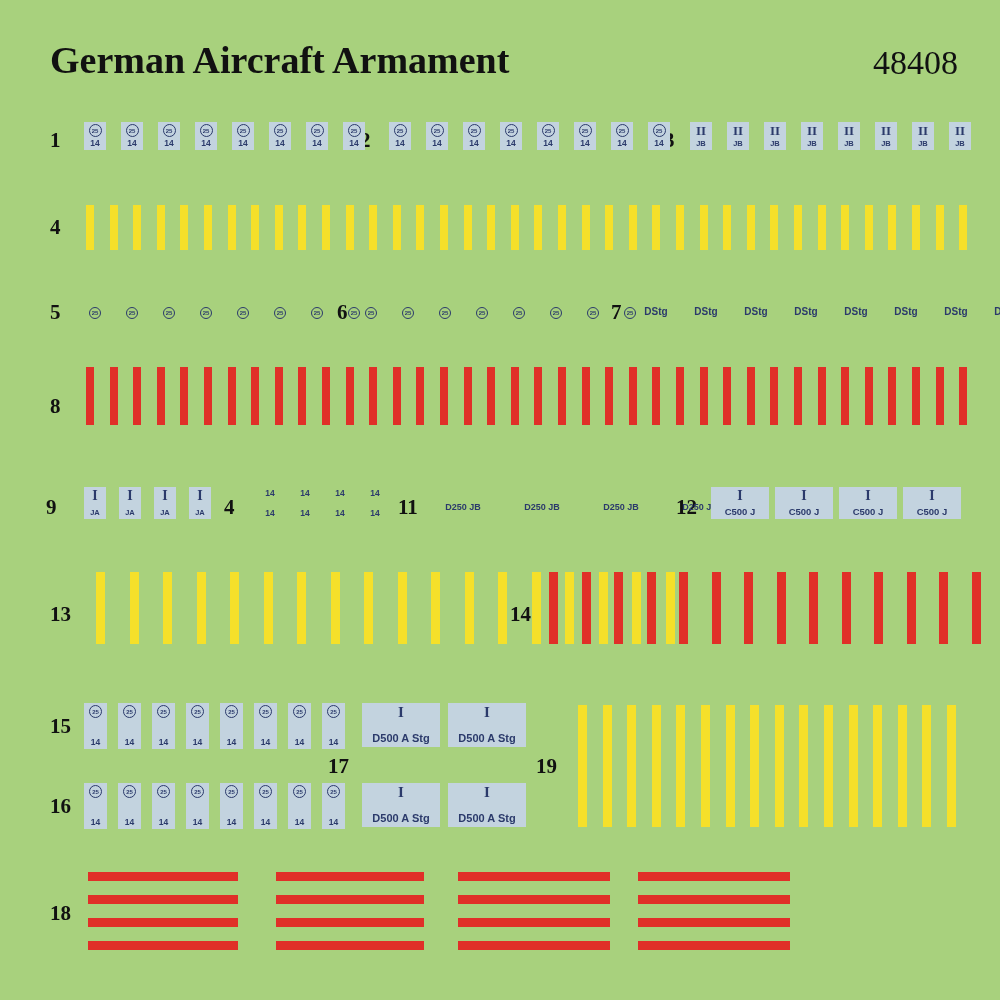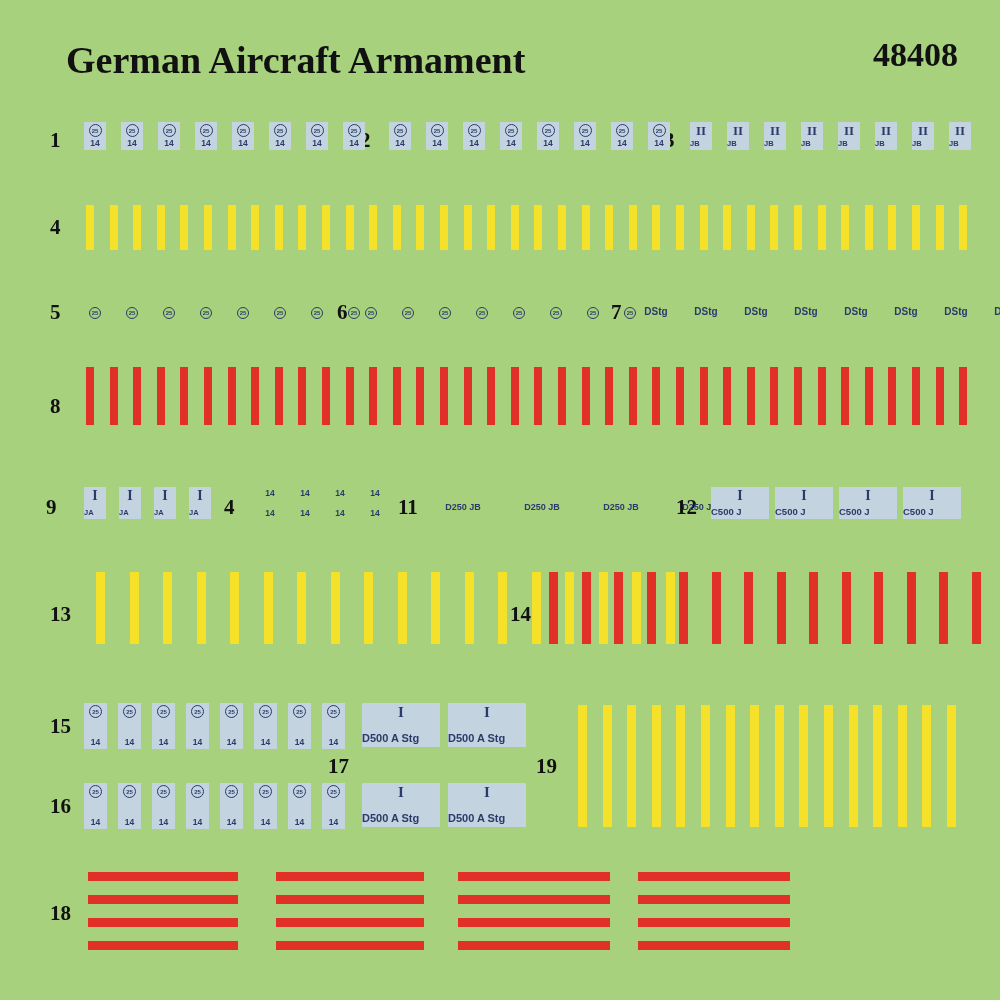--- a/index.html
+++ b/index.html
@@ -22,28 +22,27 @@
   #title {
     position: absolute;
     left: 50px;
     top: 38px;
     font-family: "Liberation Serif", serif;
     font-weight: bold;
     font-size: 38px;
     color: #111111;
     letter-spacing: 0px;
     white-space: nowrap;
-    margin-left: 16px;
   }
   #sheet-number {
     position: absolute;
     right: 42px;
-    top: 36px;
+    top: 44px;
     font-family: "Liberation Serif", serif;
-    font-weight: bold;
+    font-weight: normal;
     font-size: 34px;
     color: #111111;
     white-space: nowrap;
   }
 
   
   .rownum {
     position: absolute;
     font-family: "Liberation Serif", serif;
     font-weight: bold;
@@ -99,21 +98,21 @@
     width: 100%;
     left: 0;
   }
 
   .subcode {
     position: absolute;
     color: #2b3a6b;
     font-family: "Liberation Sans", sans-serif;
     font-weight: bold;
     line-height: 1;
-    text-align: left;
+    text-align: center;
     width: 100%;
     left: 0;
     font-size: 7.5px;
   }
 
   .codetext {
     position: absolute;
     color: #2b3a6b;
     font-family: "Liberation Sans", sans-serif;
     font-weight: bold;

